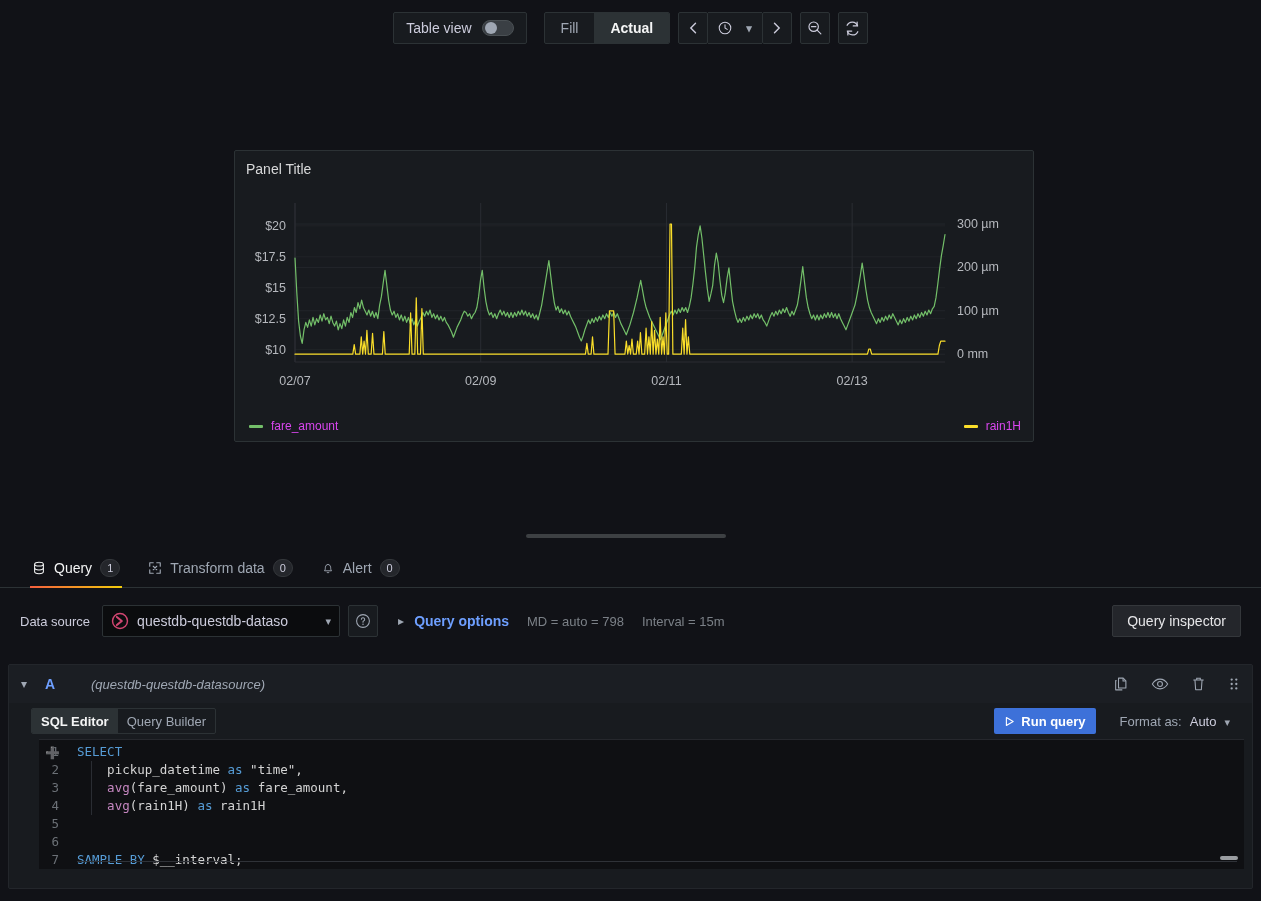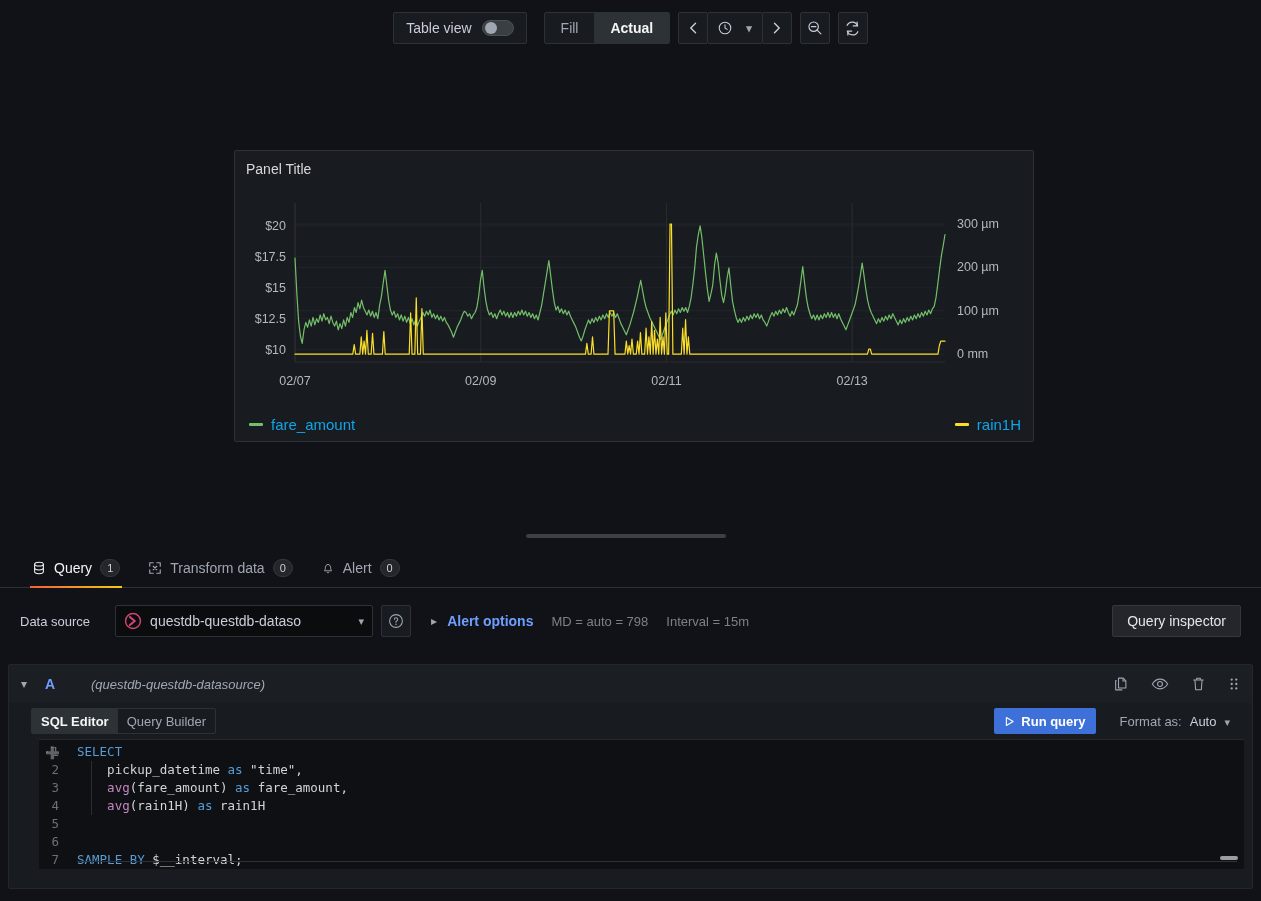--- a/index.html
+++ b/index.html
@@ -70,21 +70,21 @@
     border-radius: 2px;
   }
   .panel-title {
     position: absolute; left: 11px; top: 10px;
     font-size: 14px; font-weight: normal; color: #d8d9da;
   }
   .plot { position: absolute; left: 0; top: 38px; width: 800px; height: 225px; }
   .legend {
     position: absolute; left: 0; bottom: 8px; width: 800px;
     display: flex; align-items: center; justify-content: space-between;
-    padding: 0 14px; font-size: 15px; color: #0ea5e9;
+    padding: 0 14px; font-size: 12px; color: #d946ef;
   }
   .legend-item { display: flex; align-items: center; gap: 8px; cursor: pointer; }
   .legend-swatch { width: 14px; height: 3px; border-radius: 1px; display: inline-block; }
 
   
   .drag-handle {
     position: absolute; left: 526px; top: 534px;
     width: 200px; height: 4px; border-radius: 2px; background: #3d4043;
     cursor: row-resize;
   }
@@ -115,23 +115,23 @@
   
   .ds-row {
     position: absolute; left: 0; top: 598px; width: 1261px; height: 46px;
     display: flex; align-items: center; padding: 0 20px; gap: 0;
   }
   .ds-label {
     font-size: 13px; color: #ccccdc; padding-right: 12px;
   }
   .ds-select {
     display: flex; align-items: center; gap: 8px;
-    height: 32px; width: 258px; padding: 0 8px;
+    height: 32px; width: 238px; padding: 0 8px;
     background: #0b0c0e; border: 1px solid #2c3235; border-radius: 2px;
-    cursor: pointer; font-size: 14px; color: #ccccdc; margin-left: 13px;
+    cursor: pointer; font-size: 14px; color: #ccccdc;
   }
   .ds-select .name { flex: 1; white-space: nowrap; overflow: hidden; }
   .ds-select .chev { color: #9fa7b3; font-size: 11px; }
   .help-btn {
     width: 30px; height: 32px; margin-left: 8px;
     background: #181b1f; border: 1px solid #2c3235; border-radius: 2px;
     display: flex; align-items: center; justify-content: center;
     color: #9fa7b3; cursor: pointer;
   }
   .qopts { display: flex; align-items: center; gap: 10px; margin-left: 20px; }
@@ -371,21 +371,21 @@
     </div>
     <div class="help-btn">
       <svg width="16" height="16" viewBox="0 0 18 18">
           <circle cx="9" cy="9" r="7.2" stroke="#9fa7b3" stroke-width="1.2" fill="none"></circle>
           <path d="M7.2 7.1a1.85 1.85 0 1 1 2.4 1.8c-.5.2-.6.6-.6 1v.4" stroke="#9fa7b3" stroke-width="1.2" fill="none" stroke-linecap="round"></path>
           <circle cx="9" cy="12.6" r=".85" fill="#9fa7b3"></circle>
         </svg>
     </div>
     <div class="qopts">
       <span class="chev">▸</span>
-      <span class="title">Alert options</span>
+      <span class="title">Query options</span>
       <span class="meta">MD = auto = 798</span>
       <span class="meta">Interval = 15m</span>
     </div>
     <button class="qi-btn">Query inspector</button>
   </div>
 
   <div class="query-box">
     <div class="query-head">
       <span class="qh-chev">▾</span>
       <span class="qh-ref">A</span>

